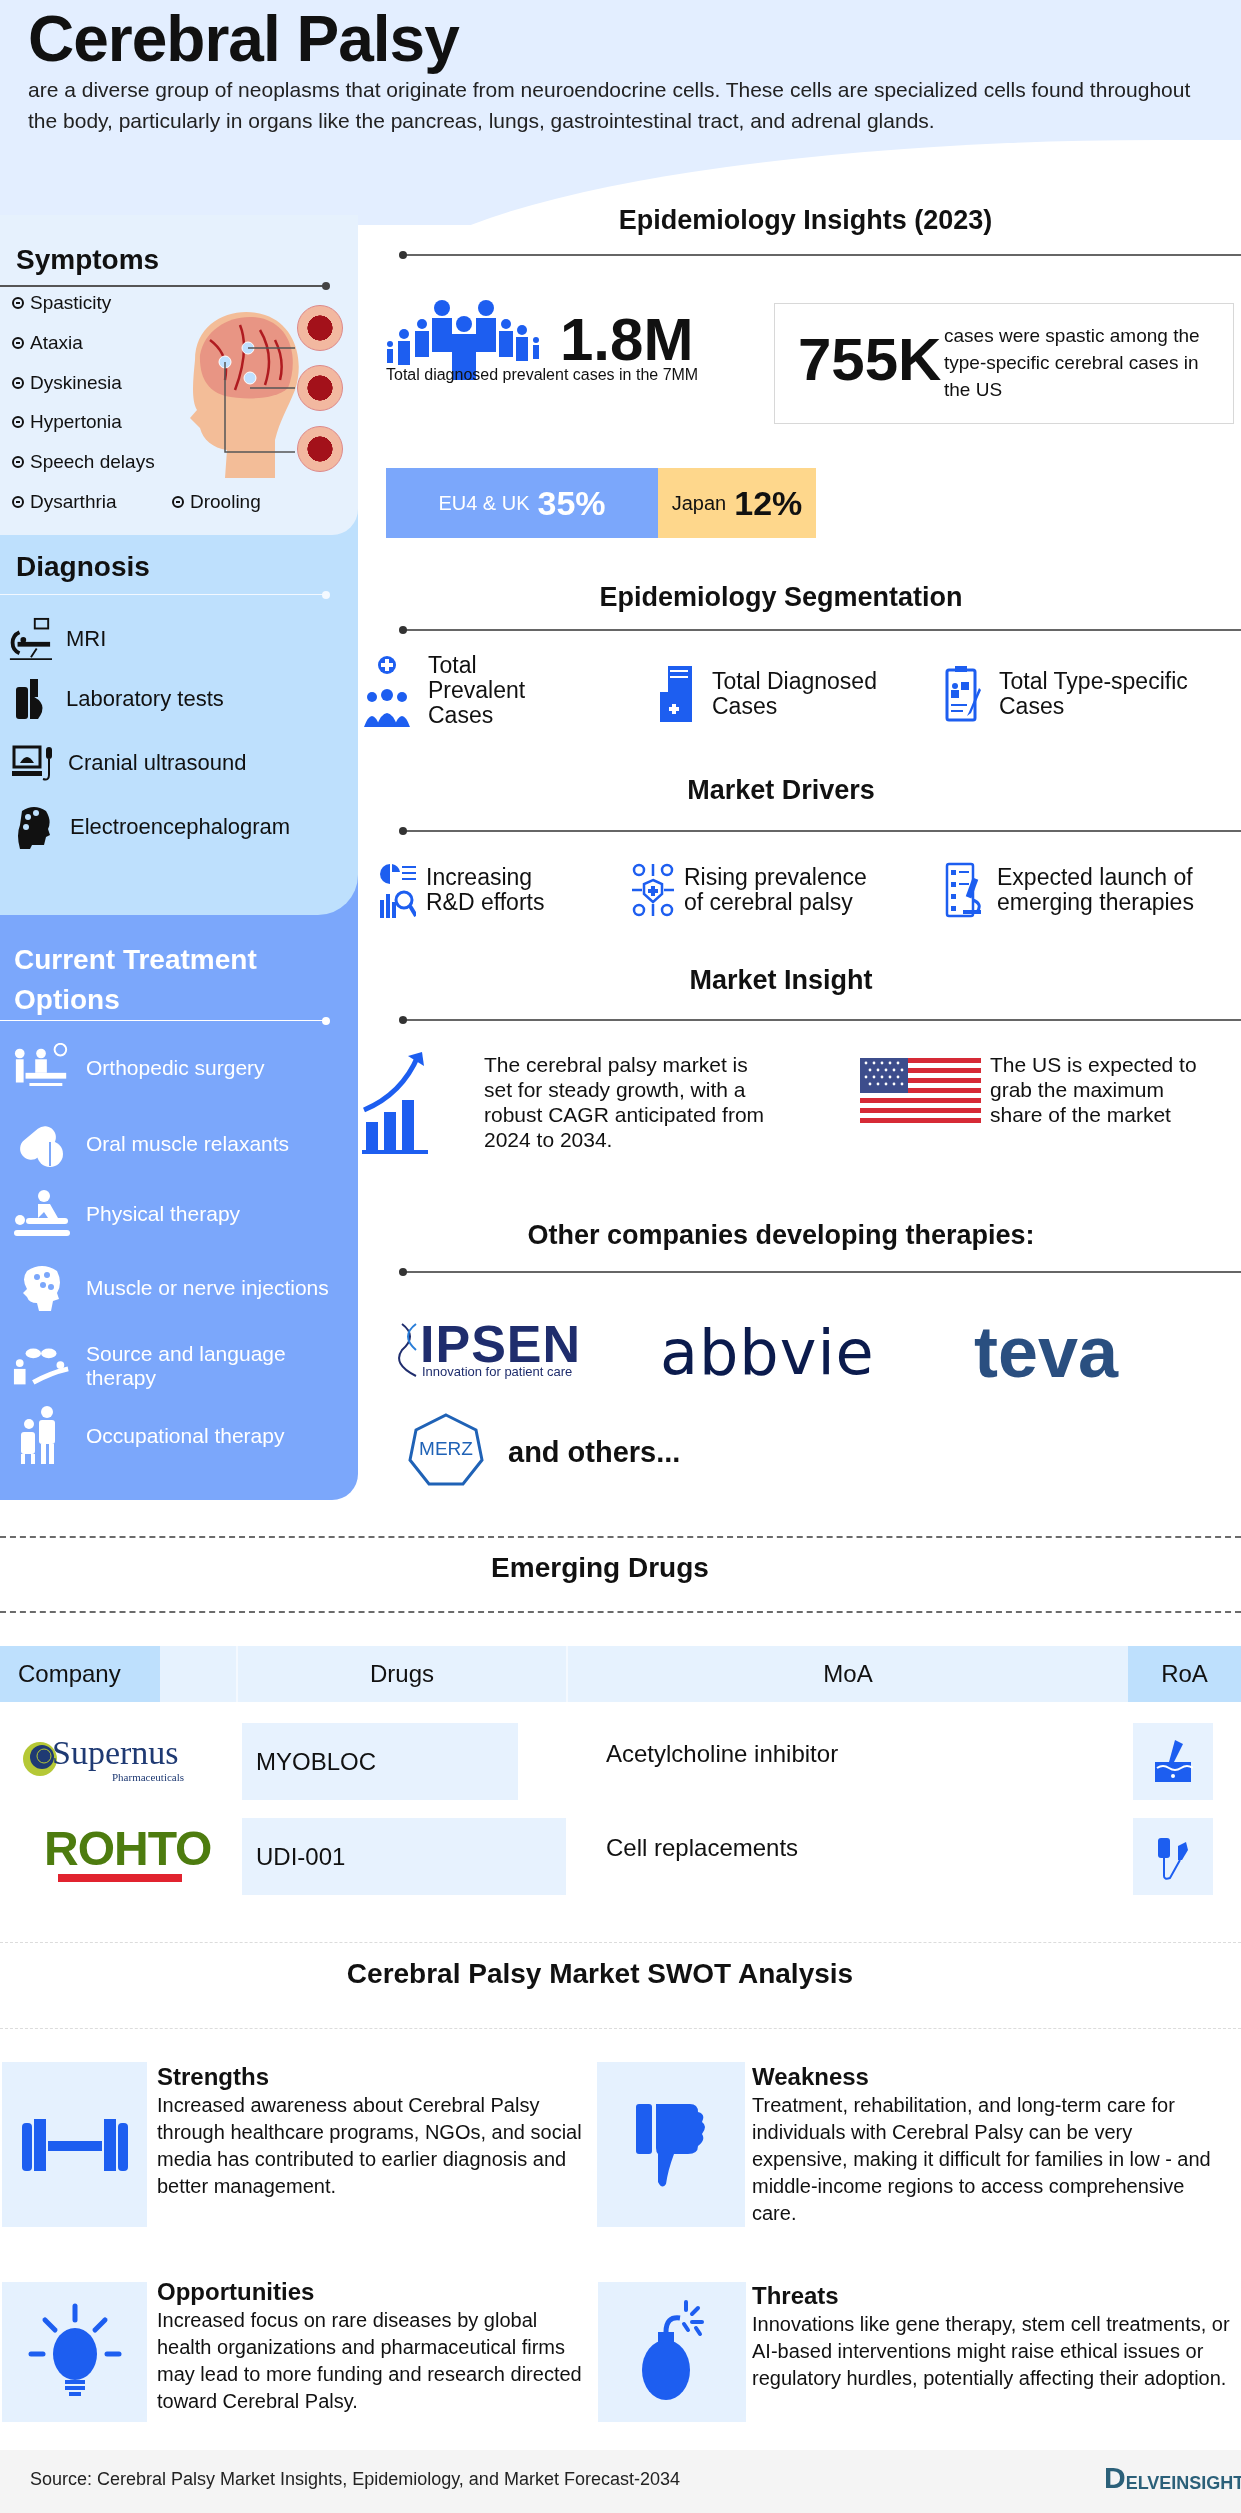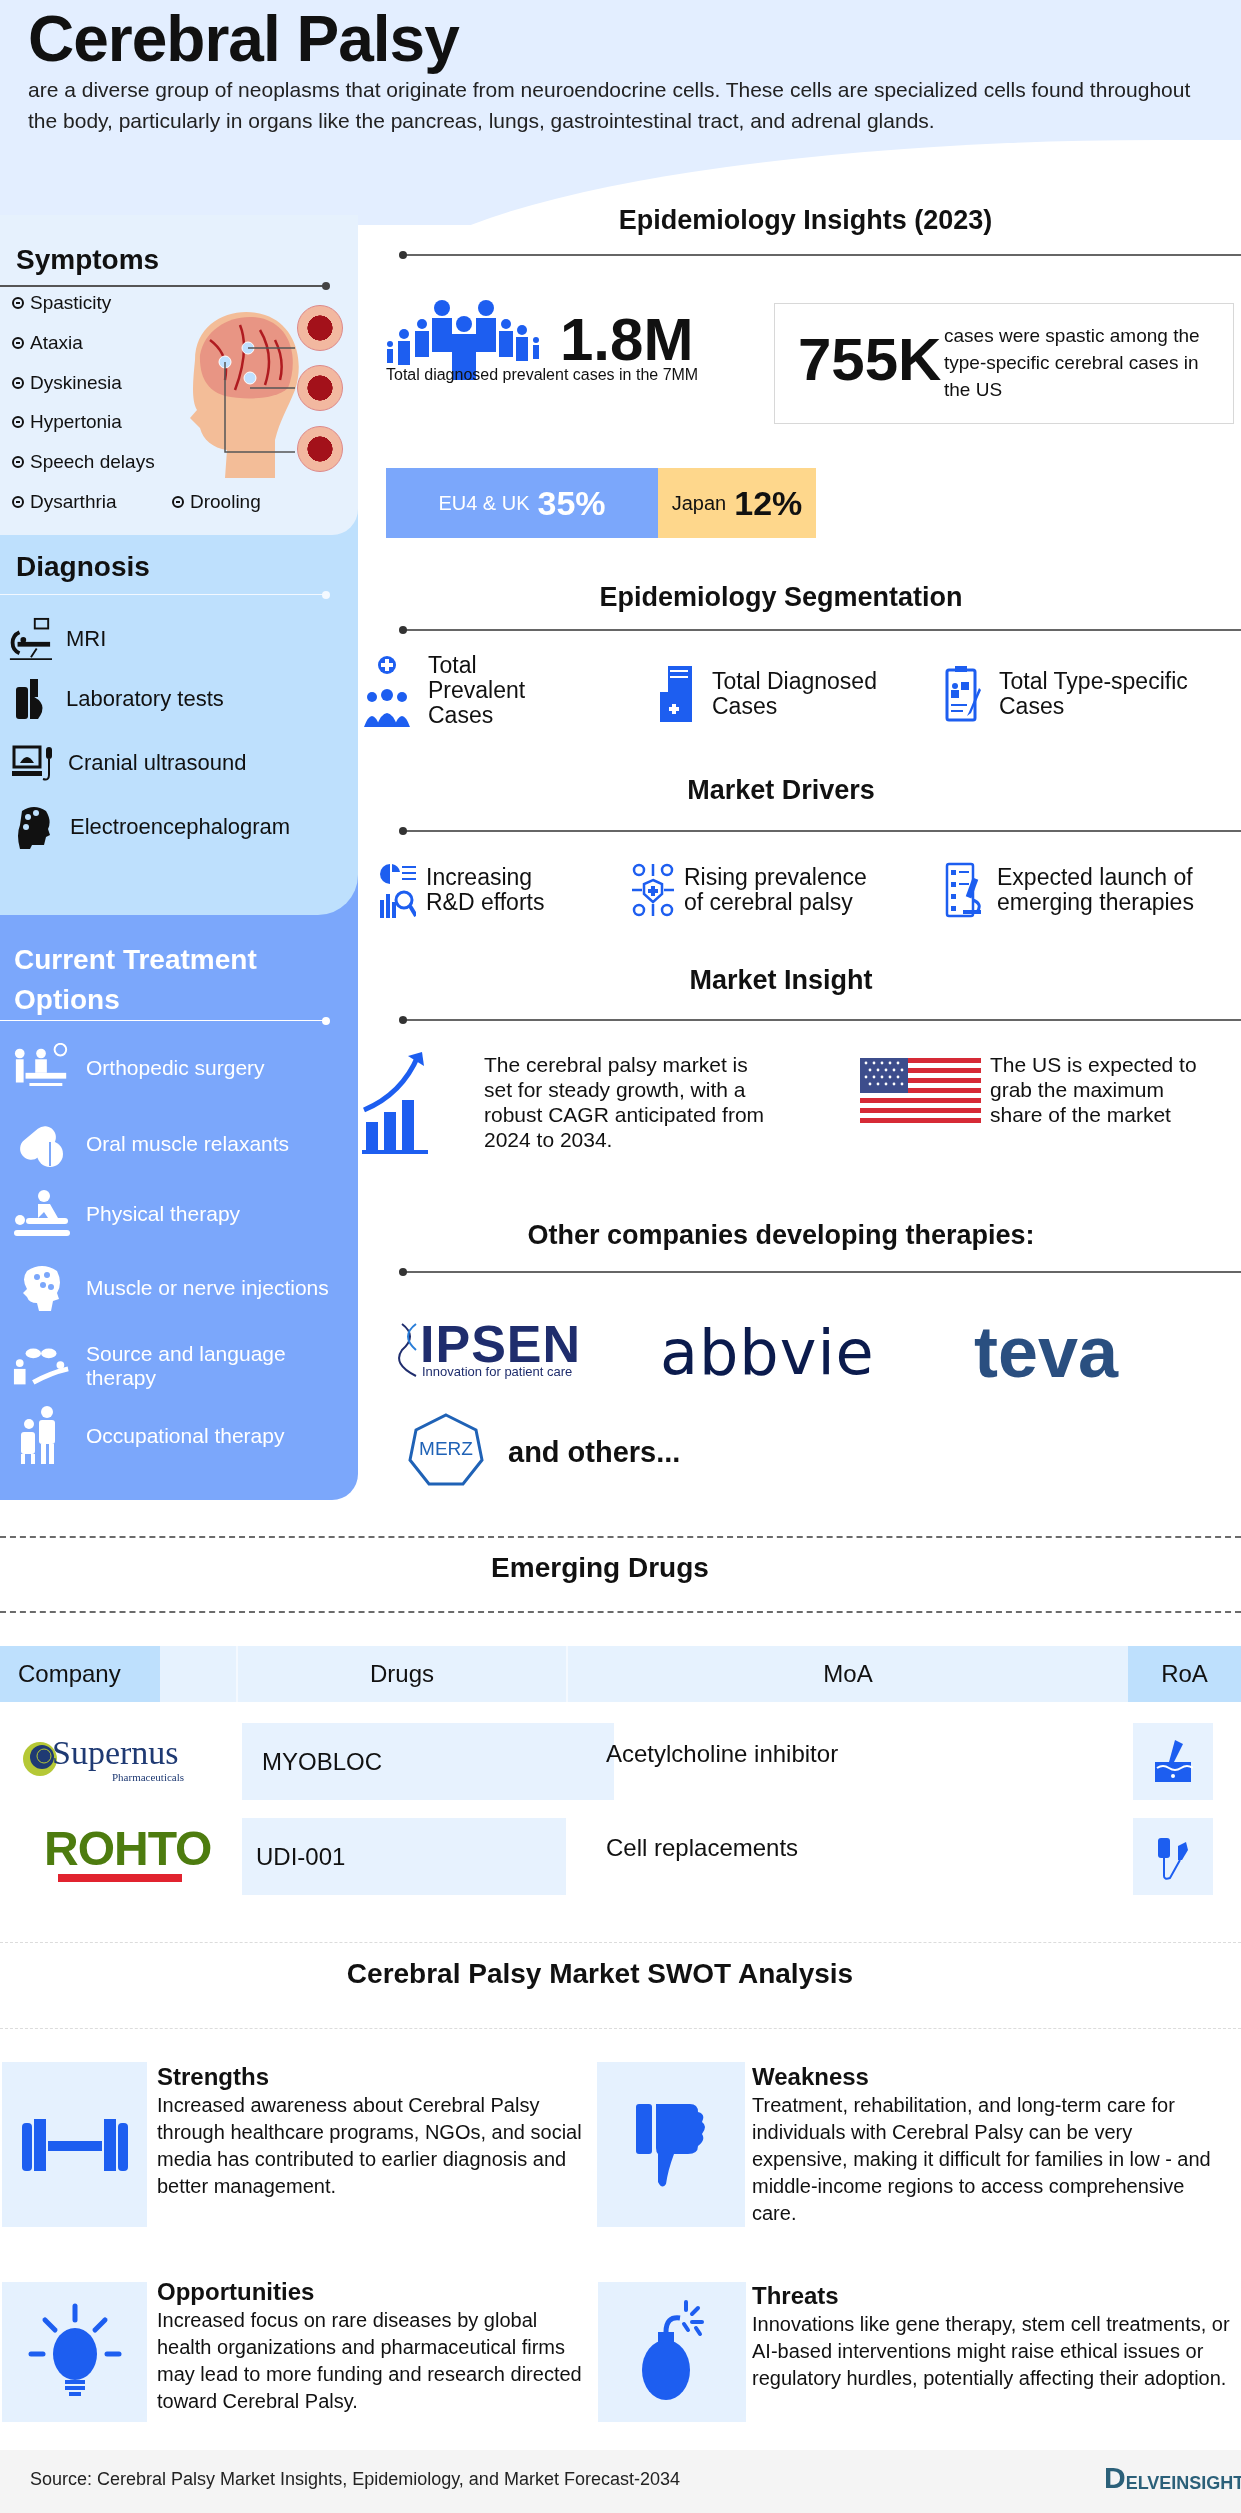--- a/index.html
+++ b/index.html
@@ -503,21 +503,21 @@
 
 <div class="abs" style="left:22px;top:1733px;width:186px;height:60px;">
   <svg width="36" height="36" viewBox="0 0 36 36" style="position:absolute;left:0;top:8px;">
       <circle cx="18" cy="18" r="17" fill="#b5c836"></circle>
       <circle cx="20" cy="16" r="12" fill="#1f3a73"></circle>
       <circle cx="22" cy="15" r="7" fill="none" stroke="#b5c836" stroke-width="1"></circle>
     </svg>
   <div style="position:absolute;left:30px;top:0;font-family:'Liberation Serif',serif;font-size:34px;color:#1f3a73;line-height:40px;">Supernus</div>
   <div style="position:absolute;left:90px;top:38px;font-family:'Liberation Serif',serif;font-size:11px;color:#1f3a73;">Pharmaceuticals</div>
 </div>
-<div class="abs cell" style="left:242px;top:1723px;width:372px;height:77px;padding-left:20px;">MYOBLOC</div>
+<div class="abs cell" style="left:242px;top:1723px;width:276px;height:77px;padding-left:14px;">MYOBLOC</div>
 <div class="abs" style="left:606px;top:1740px;font-size:24px;">Acetylcholine inhibitor</div>
 <div class="abs cell" style="left:1133px;top:1723px;width:80px;height:77px;justify-content:center;">
   <svg width="40" height="44" viewBox="0 0 40 44">
       <g fill="#1d5ef0">
         <rect x="2" y="22" width="36" height="20"></rect>
         <path d="M22 0 L30 4 L20 24 L16 22 Z"></path>
       </g>
       <path d="M4 28 Q10 24 16 28 T28 28 T40 28" stroke="#fff" stroke-width="2" fill="none"></path>
       <circle cx="20" cy="36" r="2" fill="#fff"></circle>
     </svg>

